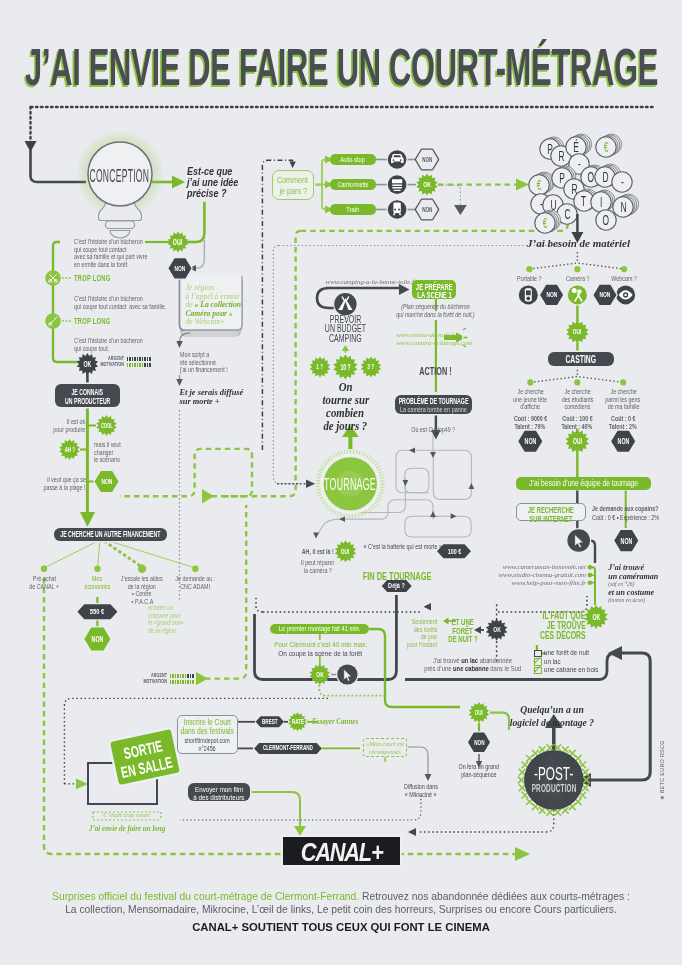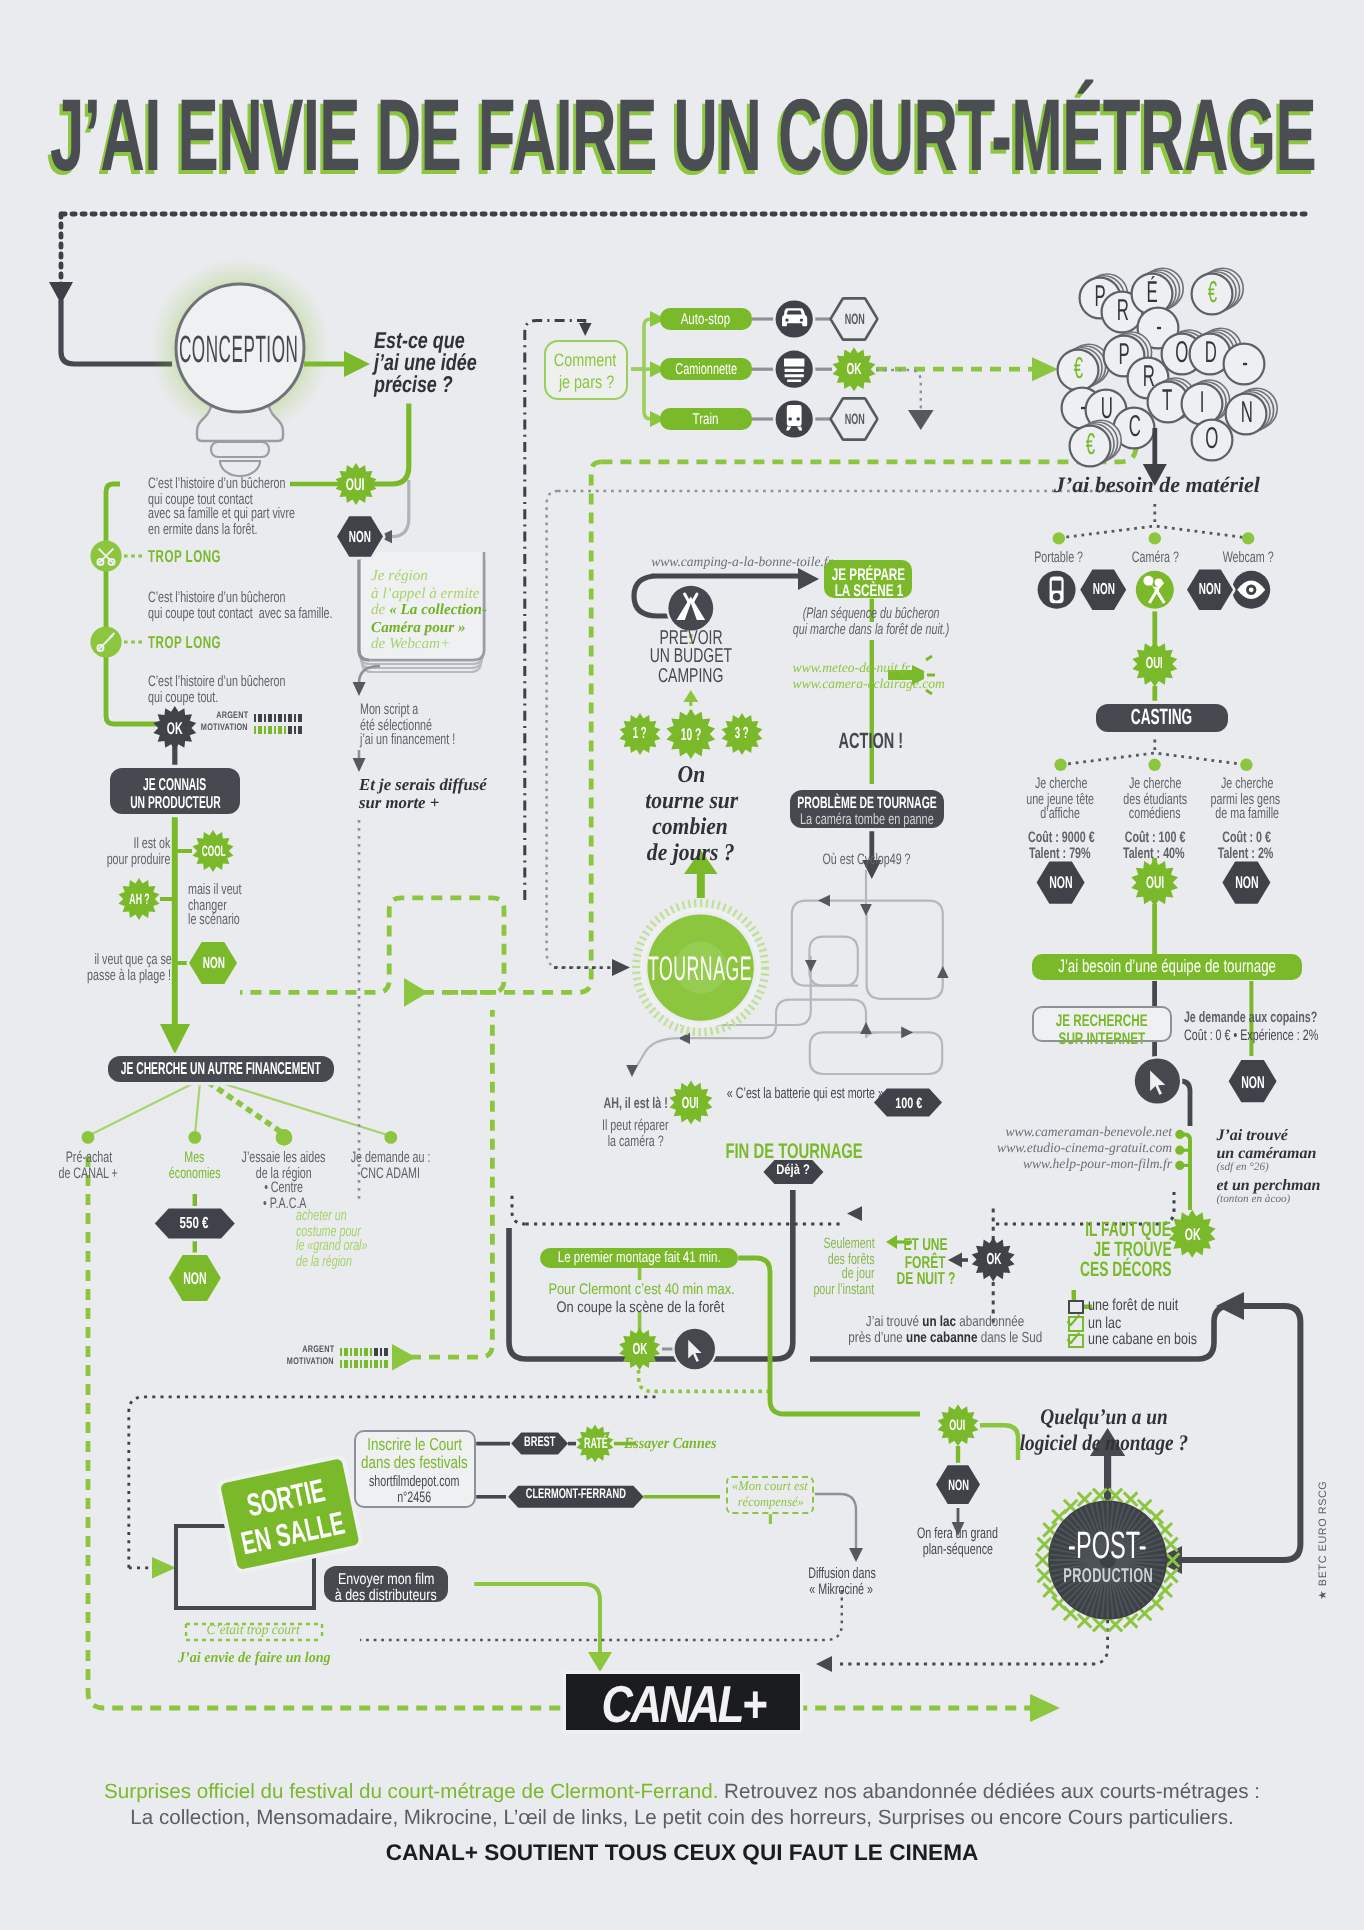--- a/index.html
+++ b/index.html
@@ -729,33 +729,33 @@
 <div class="abs" style="left:110px;top:742px;width:62px;height:44px;transform:rotate(-12deg);transform-origin:left top;">
   <div style="position:absolute;left:0;top:0;width:62px;height:44px;background:#7ab929;border-radius:3px;box-shadow:0 0 0 2.2px #eef0f2;"></div>
   <div class="cnd tc" style="left:31px;top:6px;font-size:16px;line-height:17.5px;color:#fff;font-weight:bold;--sx:.66;"><b><i>SORTIE</i></b><b><i>EN SALLE</i></b></div>
 </div>
 <div class="abs" style="left:282.9px;top:837.3px;width:117.5px;height:27.7px;background:#1b1c20;box-shadow:0 0 0 1.6px #eef0f2;"></div>
 <div class="abs cnd tc" style="left:341.6px;top:839px;font-size:26px;line-height:26px;color:#f2f2f2;font-weight:bold;font-style:italic;--sx:.84;letter-spacing:-1.5px;"><b><i>CANAL+</i></b></div>
 
 <div class="abs footer" style="left:341px;top:891px;">
   <div class="f1"><span class="gcol">Surprises officiel du festival du court-métrage de Clermont-Ferrand.</span><span> Retrouvez nos abandonnée dédiées aux courts-métrages :</span></div>
   <div class="f1">La collection, Mensomadaire, Mikrocine, L’œil de links, Le petit coin des horreurs, Surprises ou encore Cours particuliers.</div>
-  <div class="f2">CANAL+ SOUTIENT TOUS CEUX QUI FAUT LE CINEMA</div>
+  <div class="f2">CANAL+ SOUTIENT TOUS CEUX QUI FONT LE CINEMA</div>
 </div>
 <div class="abs credit" style="left:660px;top:800px;">★ BETC EURO RSCG</div>
 
 <div class="abs" style="left:176.6px;top:714.5px;width:61.5px;height:39.7px;border:1.2px solid #8d9199;border-radius:5px;background:#eef0f2;"></div>
 <div class="abs cnd tc" style="left:207.4px;top:717.5px;font-size:8.6px;line-height:9.6px;color:#7ab929;--sx:.78;"><b><i>Inscrire le Court</i></b><b><i>dans des festivals</i></b></div>
 <div class="abs cnd tc bodytxt" style="left:207.4px;top:737px;color:#45484e;"><b><i>shortfilmdepot.com</i></b></div>
 <div class="abs cnd tc bodytxt" style="left:207.4px;top:744.5px;color:#45484e;"><b><i>n°2456</i></b></div>
 <div class="abs cnd tl" style="left:312px;top:717.5px;font-family:'Liberation Serif',serif;font-style:italic;font-weight:bold;font-size:7.8px;line-height:8px;color:#7ab929;--sx:.9;"><b><i>Essayer Cannes</i></b></div>
 <div class="abs" style="left:362.9px;top:737.7px;width:44.5px;height:19.4px;border:1.3px dashed #8cc63f;border-radius:3px;"></div>
 <div class="abs cnd tc" style="left:385.2px;top:740px;font-family:'Liberation Serif',serif;font-style:italic;font-size:6.6px;line-height:7.6px;color:#8cc63f;--sx:.95;"><b><i>«Mon court est</i></b><b><i>récompensé»</i></b></div>
 <div class="abs cnd tc bodytxt" style="left:420.9px;top:783px;color:#45484e;"><b><i>Diffusion dans</i></b><b><i>« Mikrociné »</i></b></div>
-<div class="abs dkbox" style="left:162px;top:783.2px;width:61.9px;height:17.4px;">
+<div class="abs dkbox" style="left:188px;top:783.2px;width:61.9px;height:17.4px;">
   <div class="t cnd tc" style="left:31px;top:2.4px;font-size:7.8px;line-height:8px;--sx:.80;font-weight:normal;"><b><i>Envoyer mon film</i></b><b><i>à des distributeurs</i></b></div>
 </div>
 <div class="abs cnd tc" style="left:127px;top:812px;font-family:'Liberation Serif',serif;font-style:italic;font-size:7px;line-height:7px;color:#8cc63f;--sx:.95;"><b><i>C’était trop court</i></b></div>
 <div class="abs cnd tc" style="left:127px;top:825px;font-family:'Liberation Serif',serif;font-style:italic;font-weight:bold;font-size:7.4px;line-height:7.4px;color:#7ab929;--sx:.95;"><b><i>J’ai envie de faire un long</i></b></div>
 
 <div class="abs cnd tc" style="left:551.6px;top:703px;font-family:'Liberation Serif',serif;font-style:italic;font-weight:bold;font-size:11.2px;line-height:12.5px;color:#2f3237;--sx:.86;"><b><i>Quelqu’un a un</i></b><b><i>logiciel de montage ?</i></b></div>
 <div class="abs cnd tc bodytxt" style="left:479px;top:763px;color:#45484e;"><b><i>On fera un grand</i></b><b><i>plan-séquence</i></b></div>
 <div class="abs cnd tc" style="left:553.8px;top:764px;font-size:19px;line-height:19px;color:#fff;--sx:.62;"><b><i>-POST-</i></b></div>
 <div class="abs cnd tc" style="left:553.8px;top:784px;font-size:10px;line-height:10px;color:#cfd2d6;font-weight:bold;--sx:.64;letter-spacing:.3px;"><b><i>PRODUCTION</i></b></div>
 
@@ -788,21 +788,21 @@
 <div class="abs grnbox" style="left:516.4px;top:476.9px;width:134.8px;height:13.6px;">
   <div class="cnd tc" style="left:67.4px;top:2.3px;font-size:9px;line-height:9px;color:#fff;--sx:.74;"><b><i>J’ai besoin d’une équipe de tournage</i></b></div>
 </div>
 <div class="abs" style="left:515.5px;top:502.9px;width:70.5px;height:18.4px;border:1.2px solid #8d9199;border-radius:5px;background:#eef0f2;"></div>
 <div class="abs cnd tc" style="left:550.7px;top:506px;font-size:8.4px;line-height:8.6px;color:#7ab929;font-weight:bold;--sx:.70;"><b><i>JE RECHERCHE</i></b><b><i>SUR INTERNET</i></b></div>
 <div class="abs cnd tc bodytxt gb" style="left:625.7px;top:505px;"><b><i>Je demande aux copains?</i></b></div>
 <div class="abs cnd tc bodytxt" style="left:625.7px;top:513.5px;color:#45484e;"><b><i>Coût : 0 € • Expérience : 2%</i></b></div>
 
 <div class="abs urlst" style="left:586px;top:563.4px;"><div>www.cameraman-benevole.net</div><div>www.etudio-cinema-gratuit.com</div><div>www.help-pour-mon-film.fr</div></div>
 <div class="abs found" style="left:608.2px;top:563px;"><div class="f1">J’ai trouvé
-un caméraman</div><div class="f2">(sdf en °26)</div><div class="f1">et un perchman</div><div class="f2">(tonton en àcoo)</div></div>
+un caméraman</div><div class="f2">(sdf en °26)</div><div class="f1">et un costume</div><div class="f2">(tonton en àcoo)</div></div>
 
 <div class="abs cnd tr" style="left:585.6px;top:611px;font-size:10.4px;line-height:10px;color:#7ab929;font-weight:bold;--sx:.665;"><b><i>IL FAUT QUE</i></b><b><i>JE TROUVE</i></b><b><i>CES DÉCORS</i></b></div>
 <div class="abs decors" style="left:534px;top:649px;">
   <div class="dec">
         <span class="cb"></span>
         <span class="dl">une forêt de nuit</span>
       </div>
   <div class="dec">
         <span class="cb on"></span>
         <span class="dl">un lac</span>

